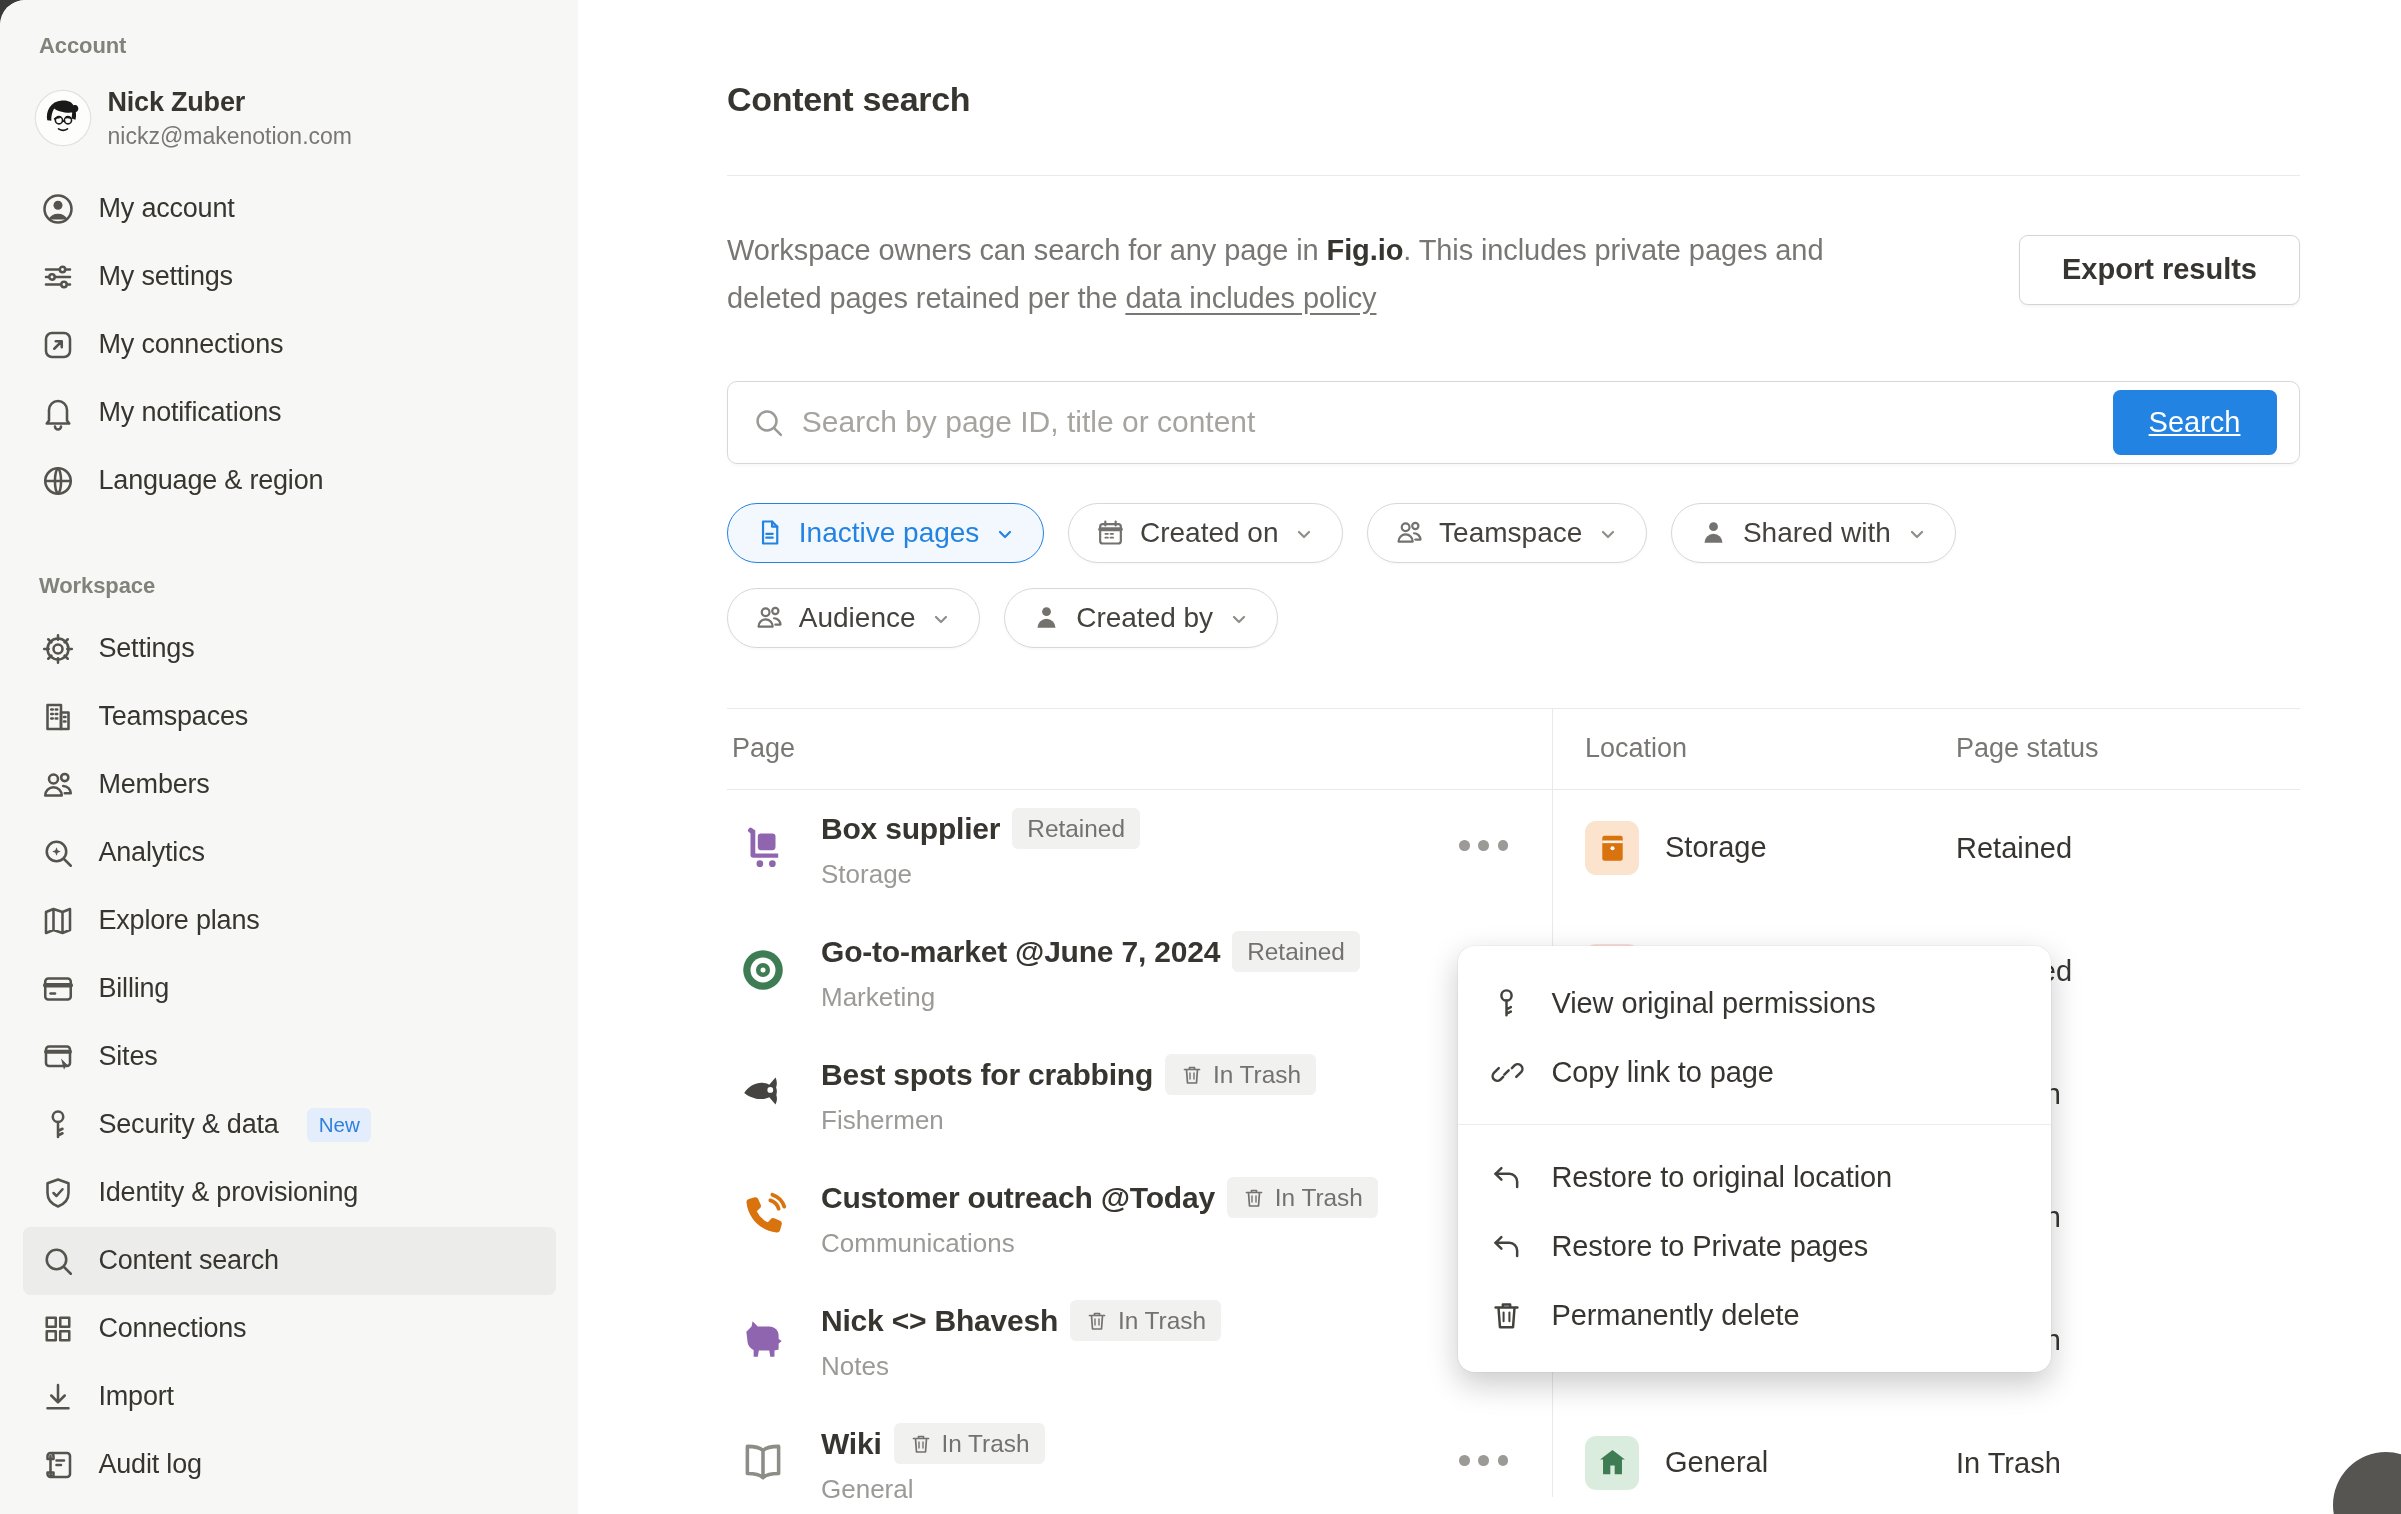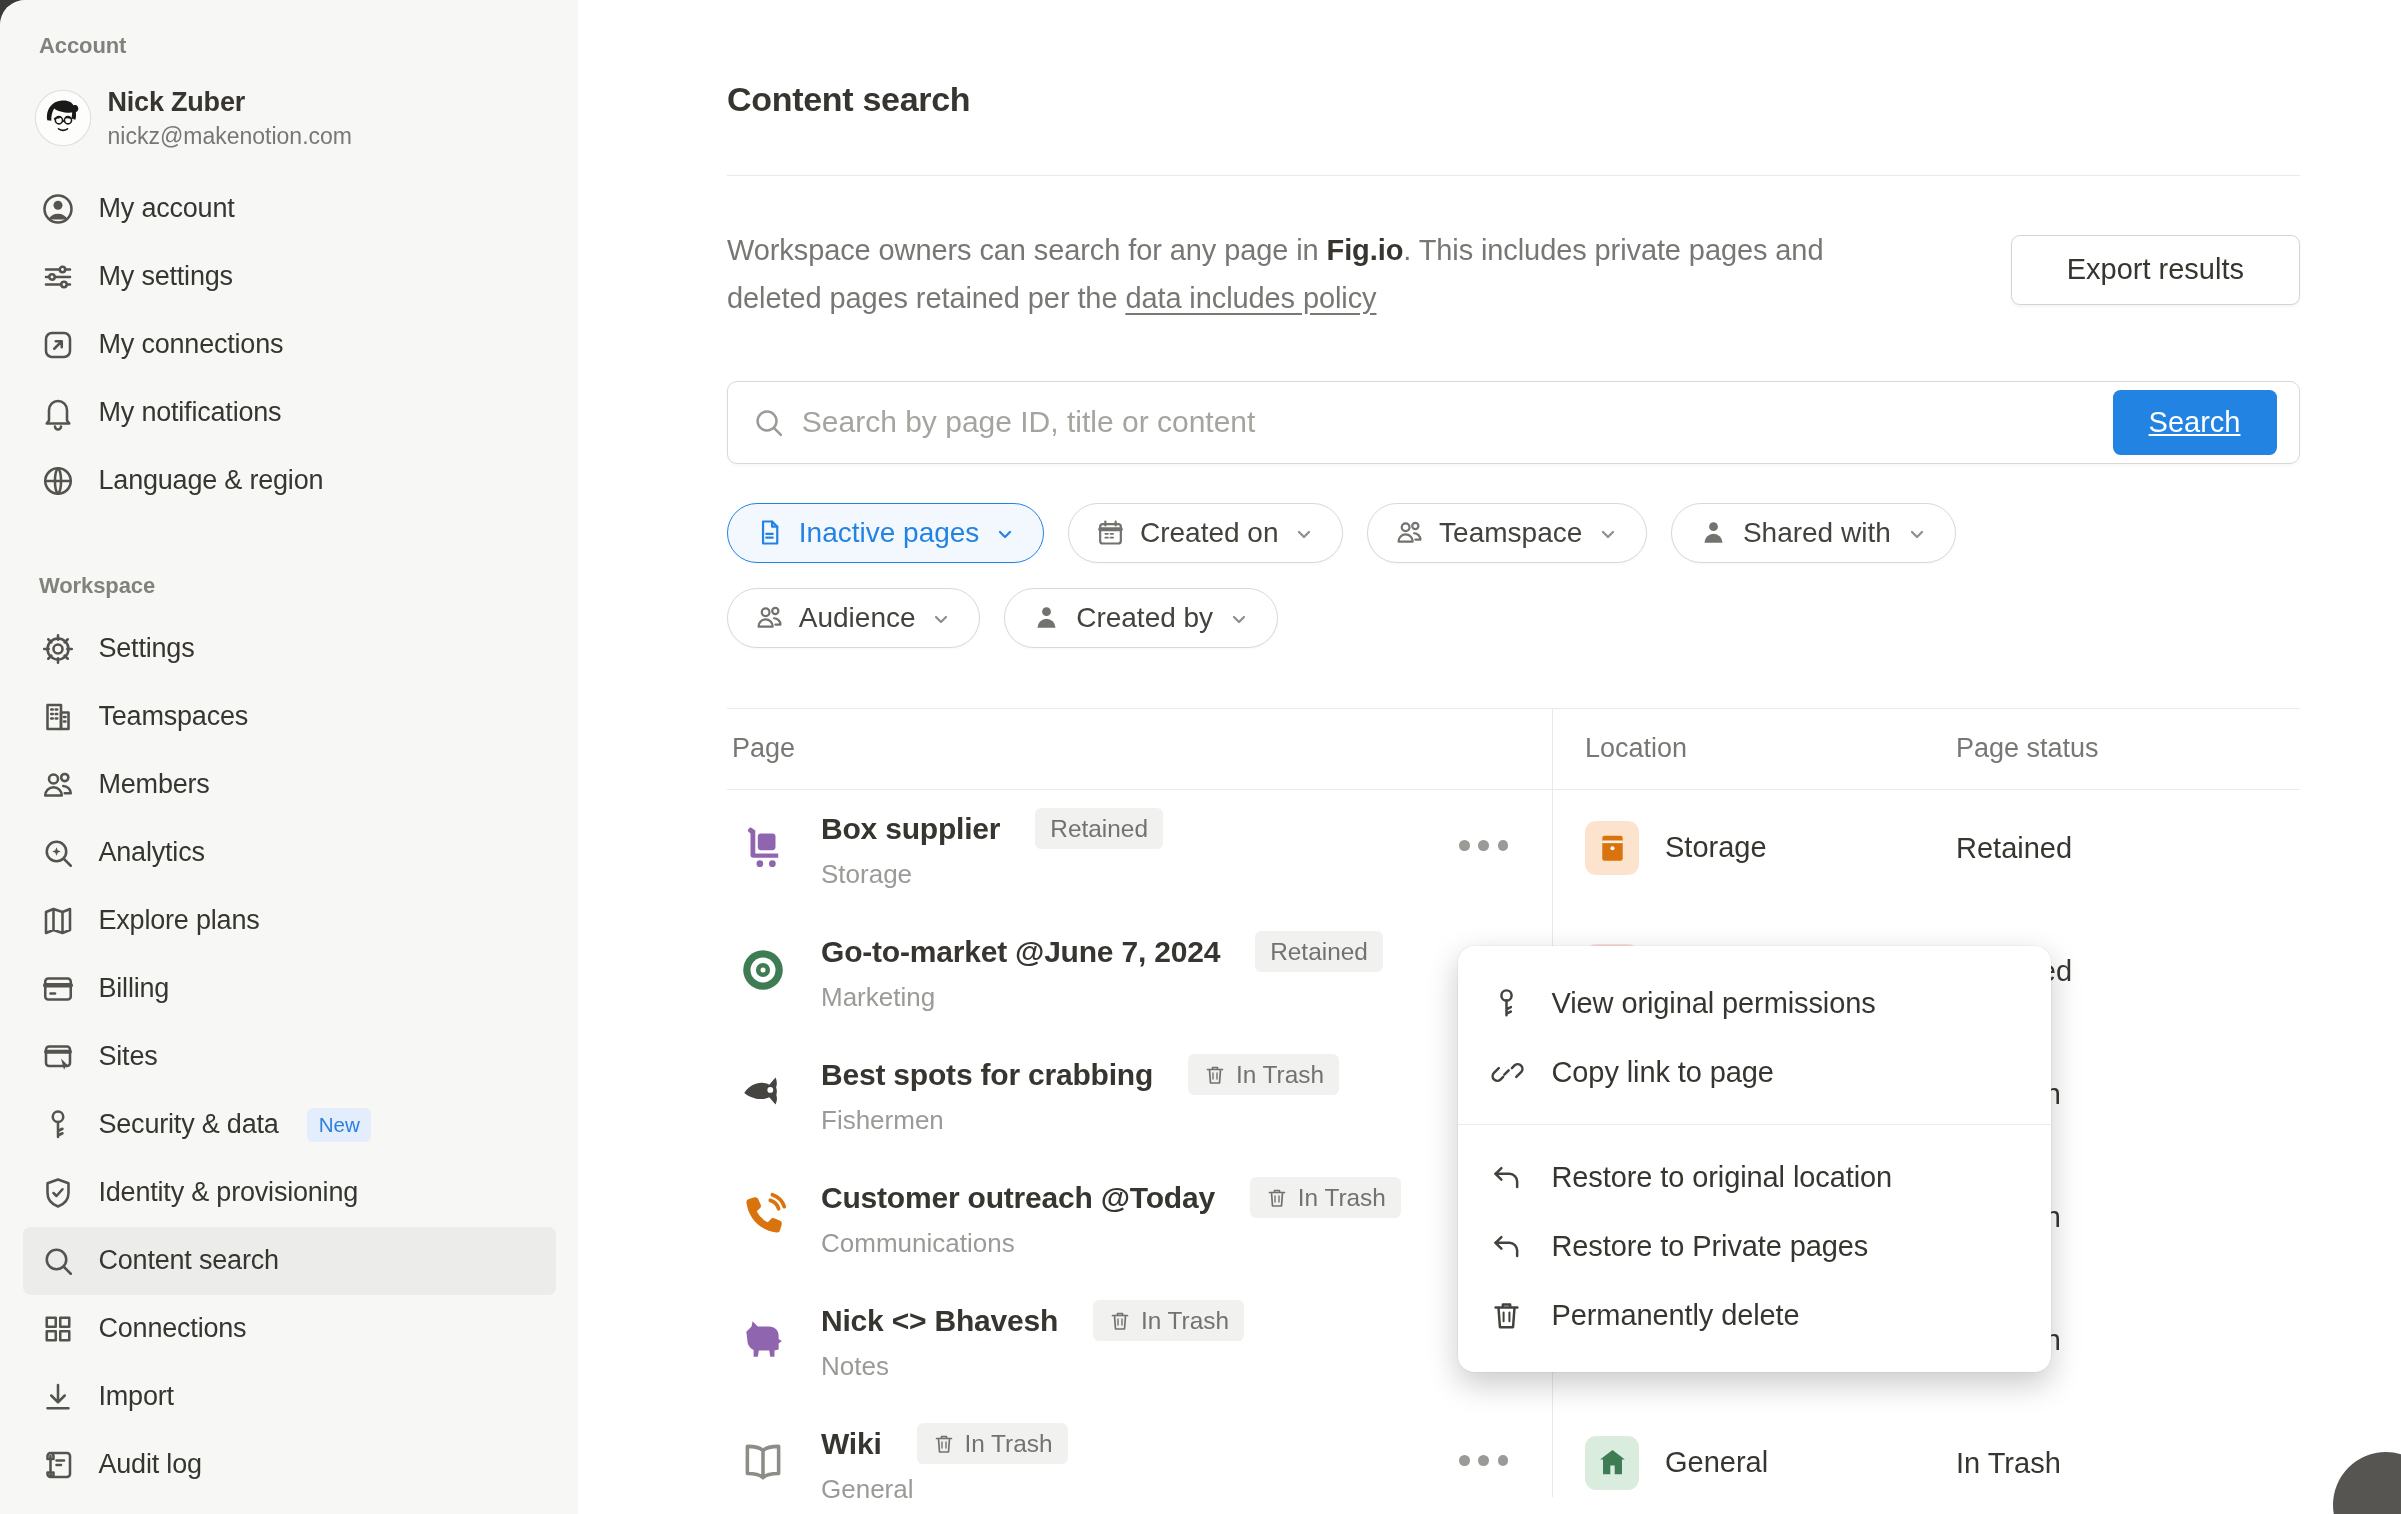--- a/index.html
+++ b/index.html
@@ -27,21 +27,21 @@
 
   
   .main { position:absolute; left:578px; top:0; right:0; bottom:0; background:#fff; z-index:1; }
   .main-inner { position:absolute; left:149px; top:0; width:1573px; }
   .page-title { font-size:34px; font-weight:600; letter-spacing:-0.3px; margin-top:80px; }
   .title-divider { height:1.3px; background:#e9e9e7; margin-top:56px; }
   .desc-wrap { position:relative; margin-top:51px; }
   .desc { width:1188px; font-size:29px; line-height:1.65; color:#787774; letter-spacing:-0.1px; }
   .desc b { color:#37352f; font-weight:600; }
   .desc a { color:#787774; text-decoration:underline; text-underline-offset:5px; cursor:pointer; }
-  .export-btn { position:absolute; right:0; top:7.5px; height:70px; padding:0 55px; background:#fff; border:1.3px solid #d6d4d0; border-radius:8.8px; font-size:29px; font-weight:400; color:#37352f; display:flex; align-items:center; box-shadow:0 1.3px 2.5px rgba(0,0,0,.04); cursor:pointer; }
+  .export-btn { position:absolute; right:0; top:7.5px; height:70px; padding:0 42px; background:#fff; border:1.3px solid #d6d4d0; border-radius:8.8px; font-size:29px; font-weight:700; color:#37352f; display:flex; align-items:center; box-shadow:0 1.3px 2.5px rgba(0,0,0,.04); cursor:pointer; }
 
   .search-bar { position:relative; margin-top:58px; height:83px; border:1.3px solid #d9d8d4; border-radius:10px; display:flex; align-items:center; padding:0 22.5px; box-shadow:0 1.3px 3.8px rgba(0,0,0,.03); }
   .search-bar .mag { width:35px; height:35px; color:#9b9a97; margin-right:16.3px; flex:0 0 auto; }
   .search-input { flex:1; border:none; outline:none; font-size:30px; color:#37352f; font-family:inherit; background:transparent; }
   .search-input::placeholder { color:#a5a49f; }
   .search-btn { height:65px; padding:0 36px; background:#2383e2; color:#fff; border:none; border-radius:7.5px; font-size:29px; font-weight:500; font-family:inherit; cursor:pointer; flex:0 0 auto;text-decoration:underline; }
 
   .filters { display:flex; flex-wrap:wrap; gap:24px; margin-top:39px; width:1376px; }
   .pill { display:flex; align-items:center; gap:13.8px; height:60px; padding:0 26px; border:1.3px solid #d9d8d4; border-radius:30px; background:#fff; font-size:28px; color:#44423d; box-shadow:0 1.3px 2.5px rgba(0,0,0,.03); cursor:pointer; white-space:nowrap; }
   .pill .picon { width:31px; height:31px; color:#73726e; display:flex; }
@@ -55,21 +55,21 @@
   .t-topline { top:0; }
   .t-headline { top:81px; }
   .v-div { position:absolute; left:825px; top:0; width:1.3px; height:789px; background:#e9e9e7; }
   .t-head { position:absolute; top:0; height:81px; display:flex; align-items:center; font-size:27px; color:#787774; }
   .h-page { left:5px; } .h-loc { left:858px; } .h-status { left:1229px; }
   .rows { position:absolute; top:83px; left:0; right:0; }
   .trow { position:relative; height:123px; }
   .r-icon { position:absolute; left:11.3px; top:31px; width:50px; height:50px; display:flex; align-items:center; justify-content:center; }
   .r-icon svg { width:100%; height:100%; }
   .r-main { position:absolute; left:94px; top:17.5px; }
-  .r-titleline { display:flex; align-items:center; gap:35px; }
+  .r-titleline { display:flex; align-items:center; gap:12px; }
   .r-title { font-size:30px; font-weight:600; letter-spacing:-0.2px; color:#37352f; white-space:nowrap; }
   .badge { display:flex; align-items:center; gap:8.8px; background:#f1f1ef; border-radius:6.3px; padding:6.3px 15px; font-size:24.4px; color:#73726e; white-space:nowrap; }
   .badge .bticon { width:24px; height:24px; color:#73726e; }
   .r-sub { font-size:26px; color:#9b9a97; margin-top:10px; }
   .dots { position:absolute; left:732px; top:49px; width:69px; display:flex; gap:8.8px; cursor:pointer; }
   .dots i { width:10.6px; height:10.6px; border-radius:50%; background:#9b9a97; }
   .loc { position:absolute; left:858px; top:30px; display:flex; align-items:center; gap:26px; }
   .loc-tile { width:54px; height:54px; border-radius:11.3px; display:flex; align-items:center; justify-content:center; }
   .loc-tile svg { width:35px; height:35px; }
   .loc-label { font-size:29px; color:#37352f; }

